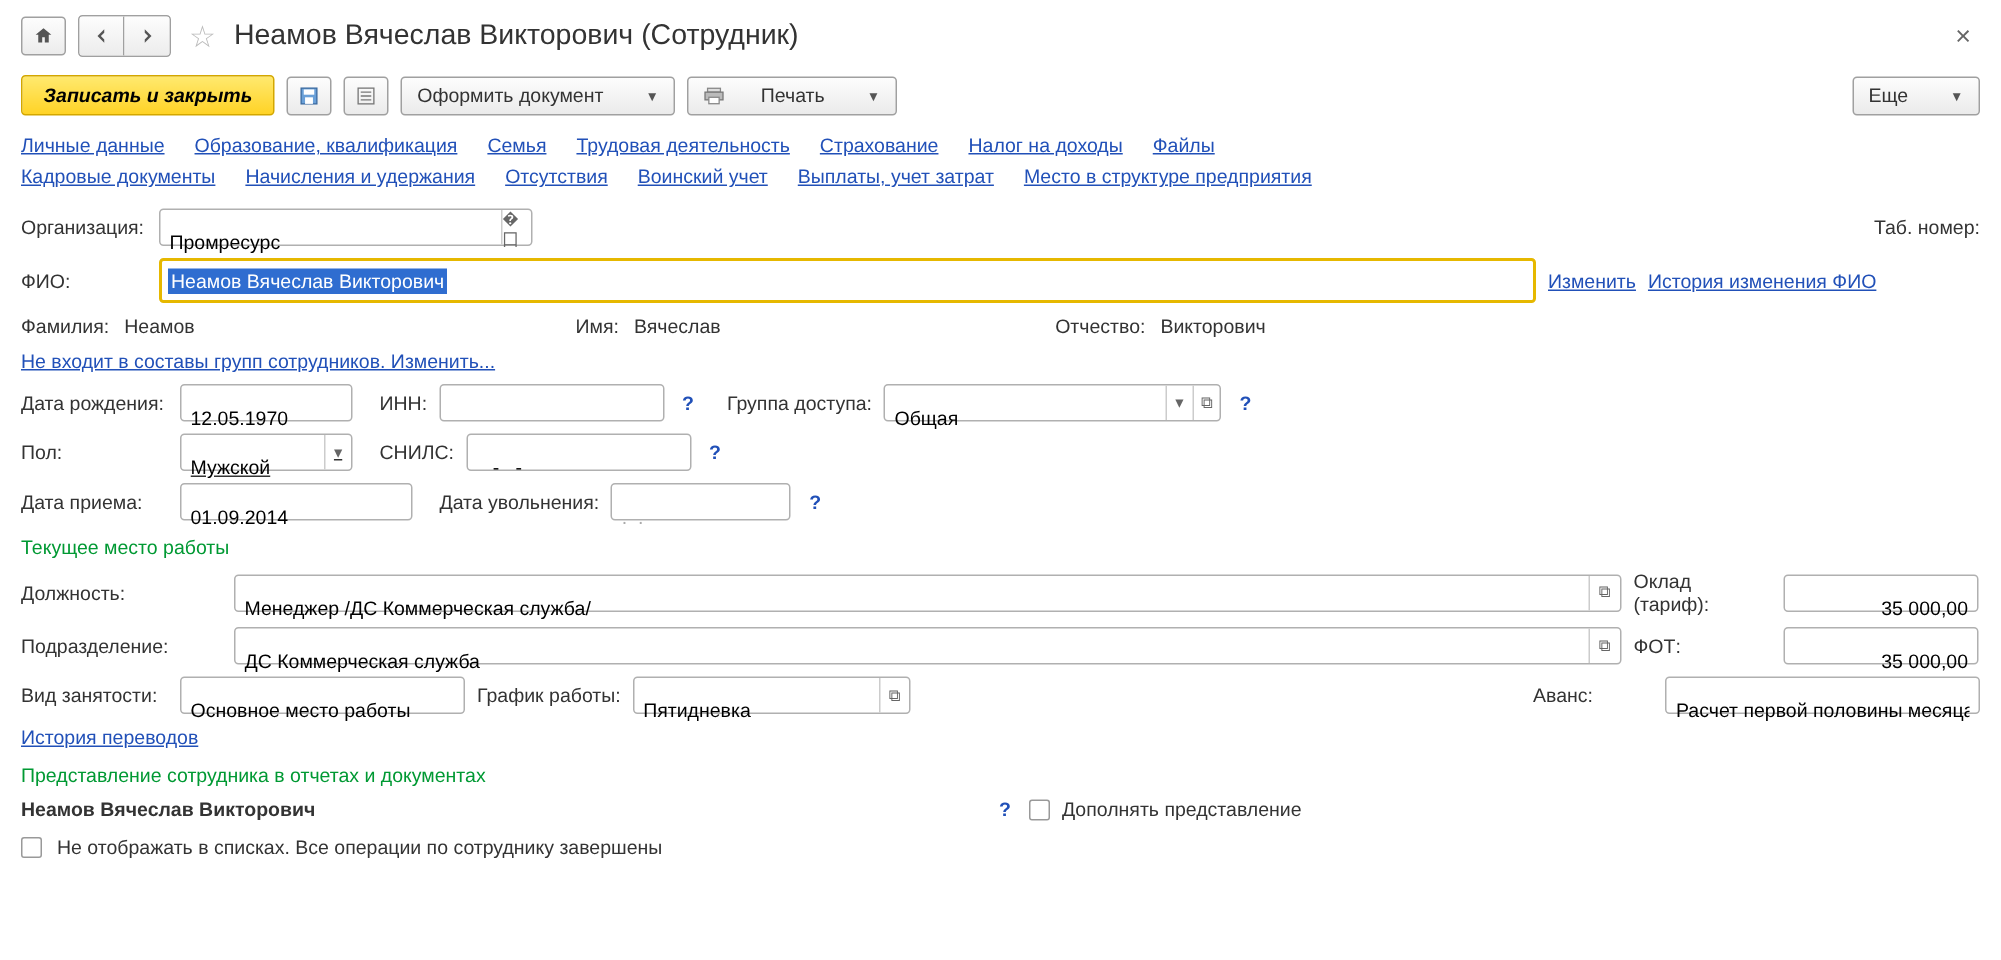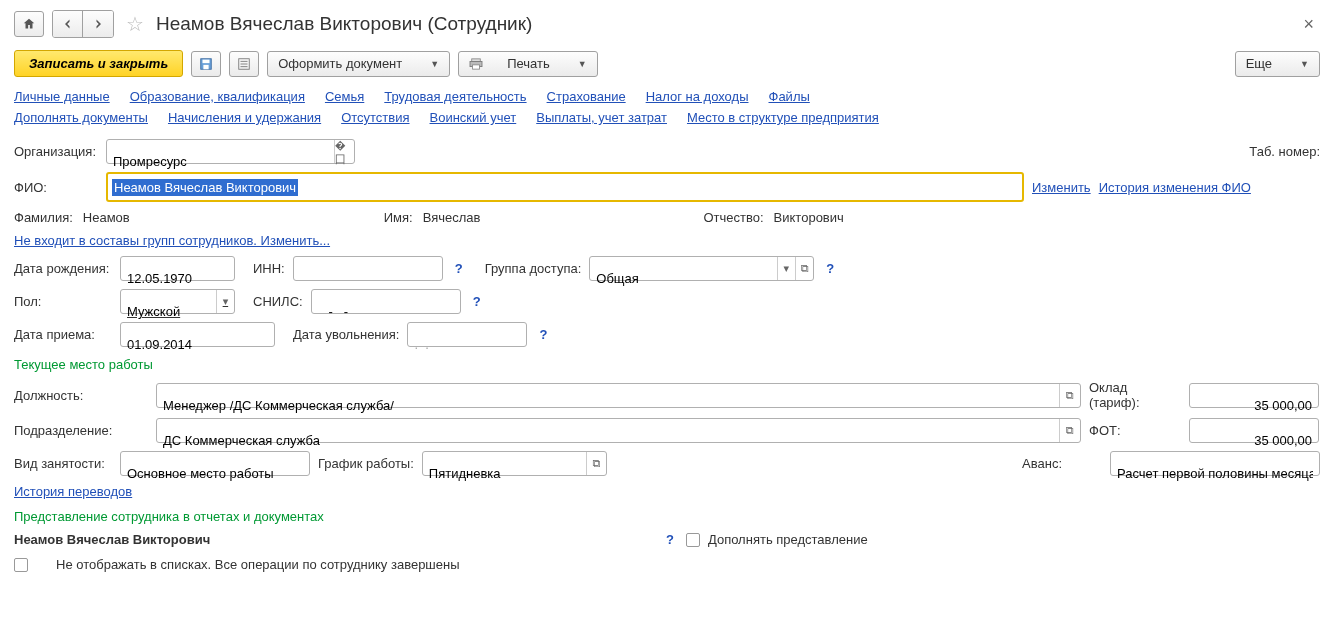--- a/index.html
+++ b/index.html
@@ -101,21 +101,21 @@
   <a>Личные данные</a>
   <a>Образование, квалификация</a>
   <a>Семья</a>
   <a>Трудовая деятельность</a>
   <a>Страхование</a>
   <a>Налог на доходы</a>
   <a>Файлы</a>
 </div>
 
 <div class="links-row" style="margin-bottom:14px;">
-  <a>Дополнять документы</a>
+  <a>Кадровые документы</a>
   <a>Начисления и удержания</a>
   <a>Отсутствия</a>
   <a>Воинский учет</a>
   <a>Выплаты, учет затрат</a>
   <a>Место в структуре предприятия</a>
 </div>
 
 <div class="form-row">
   <span class="lbl" style="width:84px;">Организация:</span>
   <div class="input-box" style="width:249px;">
@@ -245,14 +245,14 @@
 
 <div class="form-row">
   <span class="bold-text" style="width:640px;">Неамов Вячеслав Викторович</span>
   <span class="help-q">?</span>
   <span class="checkbox"></span>
   <span class="lbl">Дополнять представление</span>
 </div>
 
 <div class="form-row" style="margin-top:10px;">
   <span class="checkbox"></span>
-  <span class="lbl" style="margin-left:20px;">Не отображать в списках. Все операции по сотруднику завершены</span>
+  <span class="lbl" style="margin-left:2px;">Не отображать в списках. Все операции по сотруднику завершены</span>
 </div>
 
 </body></html>

